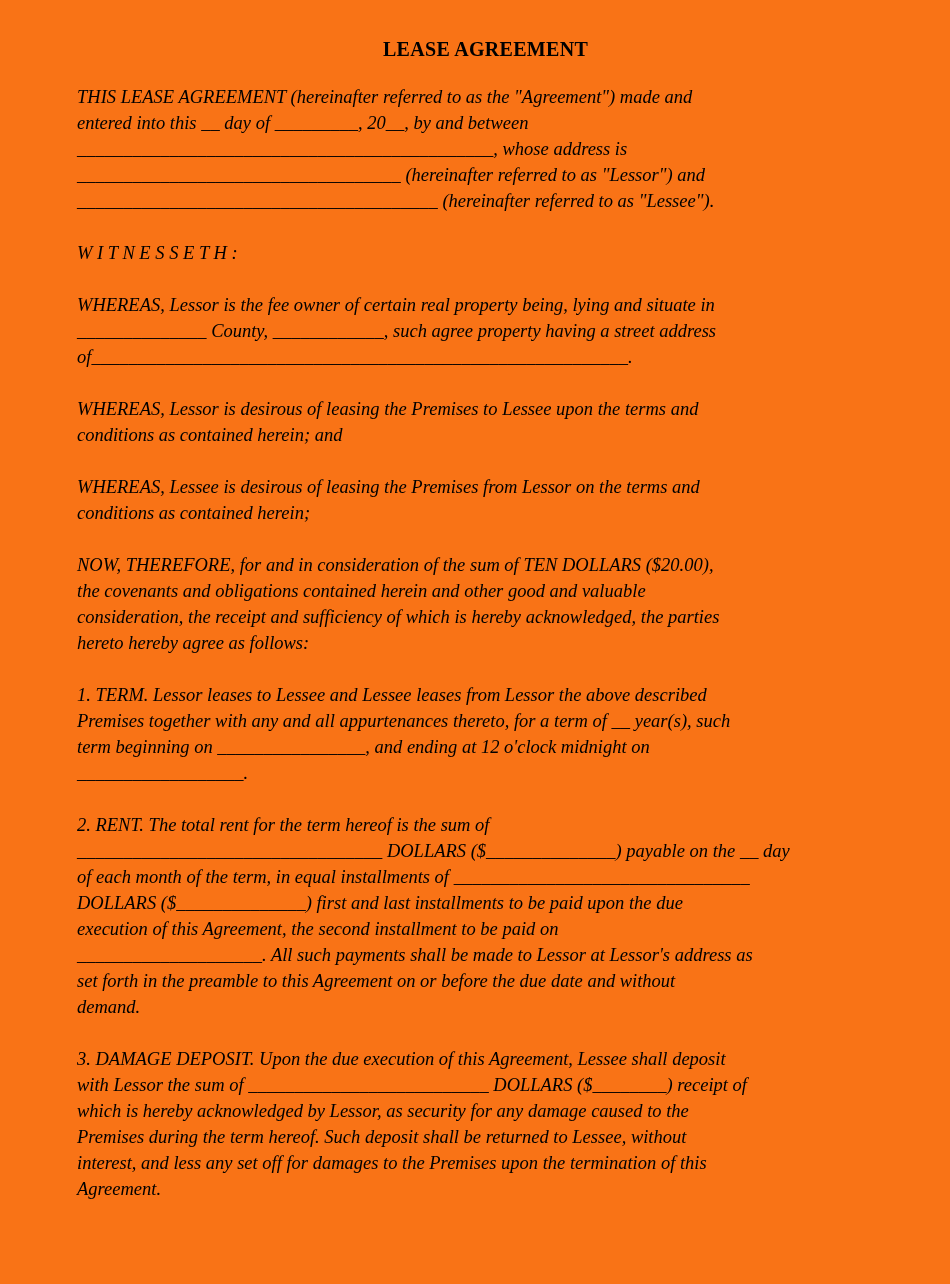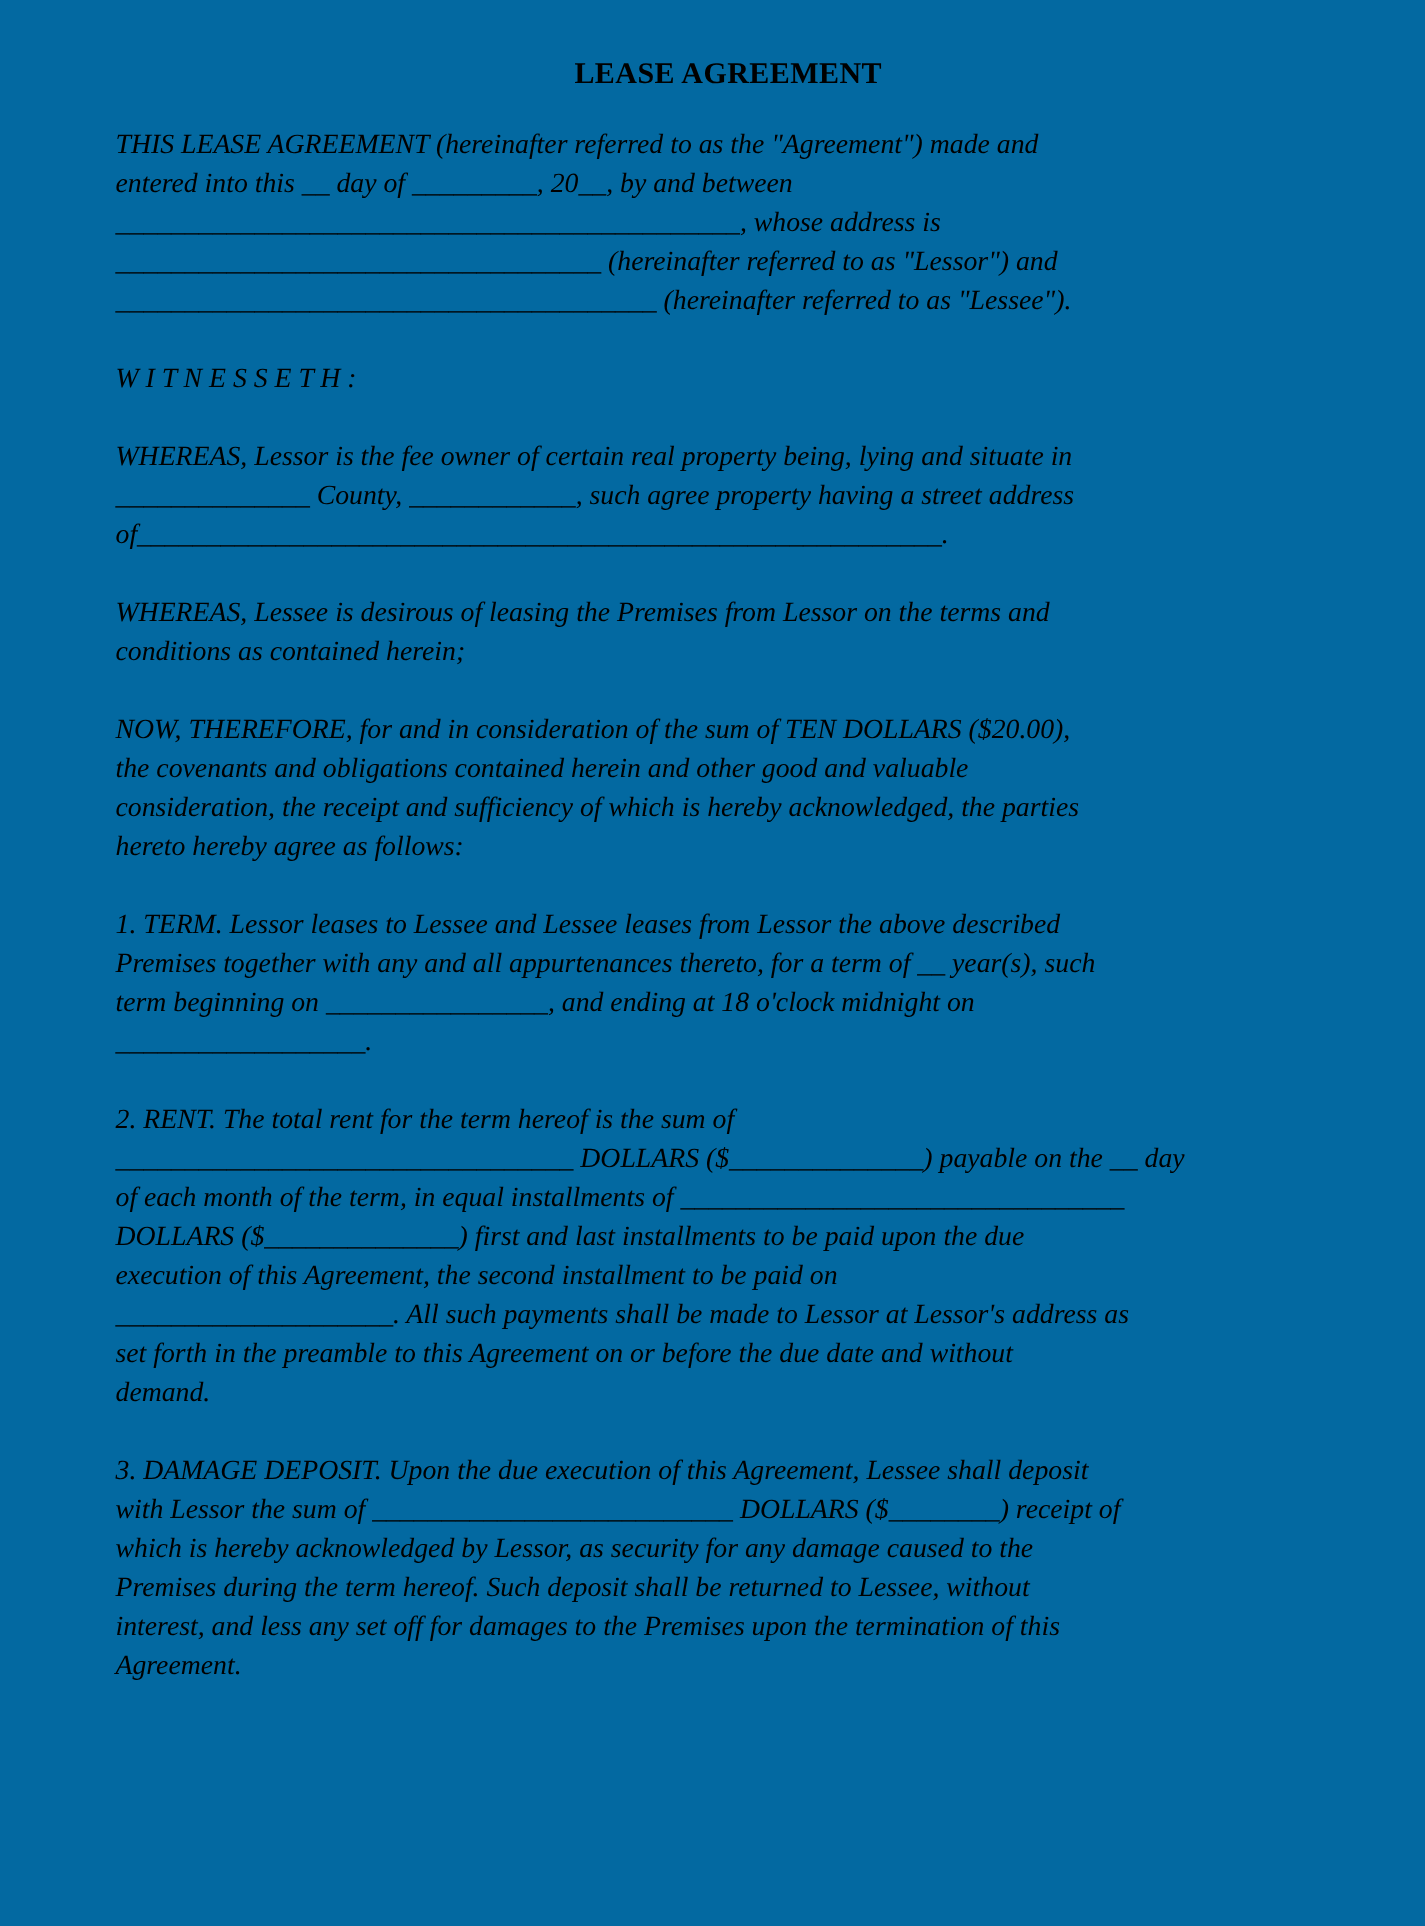--- a/index.html
+++ b/index.html
@@ -4,21 +4,21 @@
 <style>
   html, body {
     margin: 0;
     padding: 0;
     background: #ffffff;
   }
   .page {
     width: 950px;
     min-height: 1284px;
     box-sizing: border-box;
-    background: #0369a1;
+    background: #f97316;
     padding: 36px 56px 40px 77px;
     font-family: "Liberation Serif", "DejaVu Serif", serif;
     font-size: 18.5px;
     line-height: 26px;
     color: #000000;
   }
   .doc-title {
     font-family: "Liberation Serif", "DejaVu Serif", serif;
     font-size: 20px;
     font-weight: bold;
@@ -47,32 +47,34 @@
 _____________________________________________, whose address is
 ___________________________________ (hereinafter referred to as "Lessor") and
 _______________________________________ (hereinafter referred to as "Lessee").</p>
 
   <p class="para">W I T N E S S E T H :</p>
 
   <p class="para">WHEREAS, Lessor is the fee owner of certain real property being, lying and situate in
 ______________ County, ____________, such agree property having a street address
 of__________________________________________________________.</p>
 
+  <p class="para">WHEREAS, Lessor is desirous of leasing the Premises to Lessee upon the terms and
+conditions as contained herein; and</p>
 
   <p class="para">WHEREAS, Lessee is desirous of leasing the Premises from Lessor on the terms and
 conditions as contained herein;</p>
 
   <p class="para">NOW, THEREFORE, for and in consideration of the sum of TEN DOLLARS ($20.00),
 the covenants and obligations contained herein and other good and valuable
 consideration, the receipt and sufficiency of which is hereby acknowledged, the parties
 hereto hereby agree as follows:</p>
 
   <p class="para">1. TERM. Lessor leases to Lessee and Lessee leases from Lessor the above described
 Premises together with any and all appurtenances thereto, for a term of __ year(s), such
-term beginning on ________________, and ending at 18 o'clock midnight on
+term beginning on ________________, and ending at 12 o'clock midnight on
 __________________.</p>
 
   <p class="para">2. RENT. The total rent for the term hereof is the sum of
 _________________________________ DOLLARS ($______________) payable on the __ day
 of each month of the term, in equal installments of ________________________________
 DOLLARS ($______________) first and last installments to be paid upon the due
 execution of this Agreement, the second installment to be paid on
 ____________________. All such payments shall be made to Lessor at Lessor's address as
 set forth in the preamble to this Agreement on or before the due date and without
 demand.</p>

